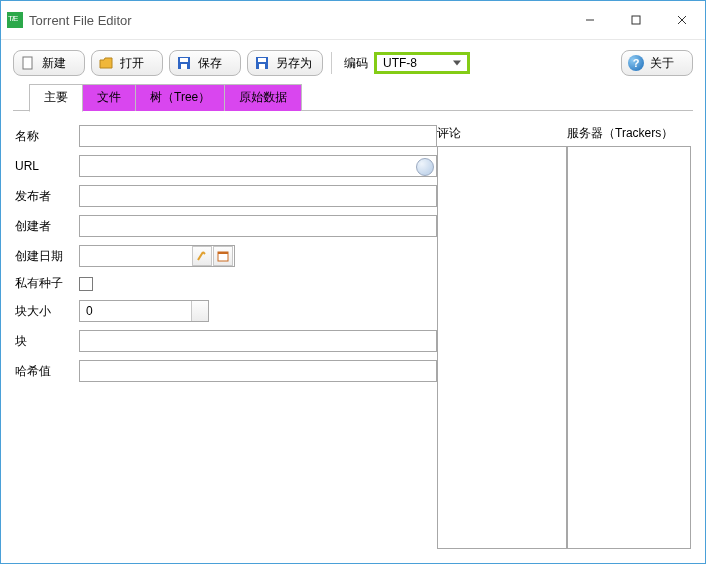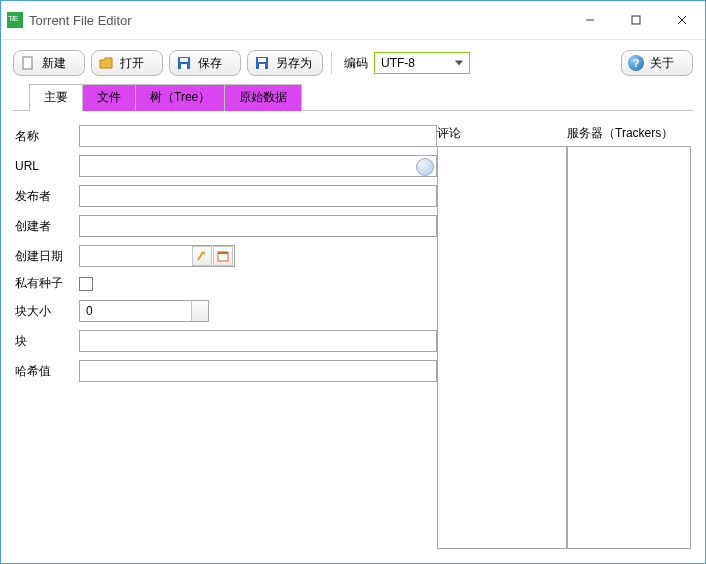--- a/index.html
+++ b/index.html
@@ -79,21 +79,21 @@
     gap: 6px;
     border-radius: 8px;
     cursor: default;
   }
   .tb-btn .ic { width:16px; height:16px; display:flex; align-items:center; justify-content:center; }
   .tb-sep { width:1px; height:22px; background:#ccc; margin:0 2px; }
   .enc-label { margin-left:4px; }
   .enc-select {
     height: 22px;
     width: 96px;
-    border: 1px solid #84cc16;
+    border: 3px solid #84cc16;
     display: flex;
     align-items: center;
     padding: 0 18px 0 6px;
     position: relative;
     background:#fff;
   }
   .enc-select::after{
     content:"";
     position:absolute;
     right:6px; top:50%;

